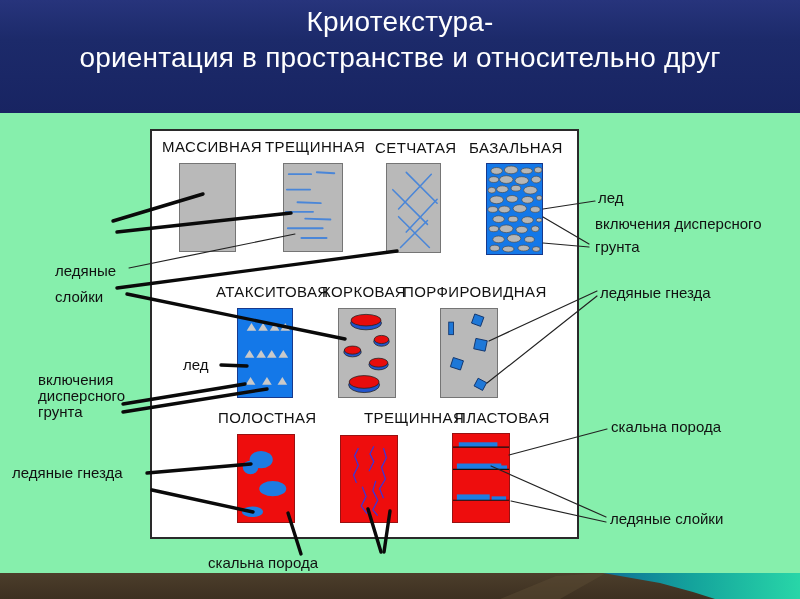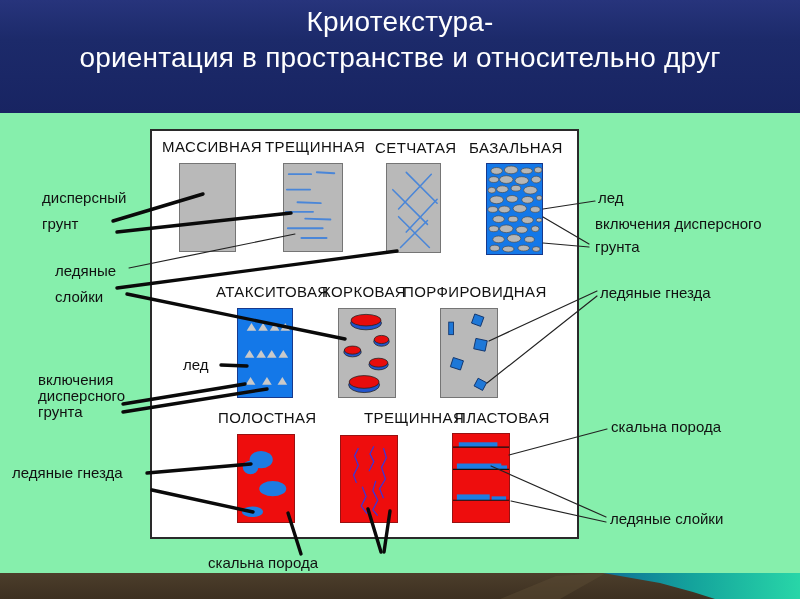--- a/index.html
+++ b/index.html
@@ -229,21 +229,20 @@
           <rect x="40" y="64" width="15" height="4"></rect>
       </g>
       <g stroke="#111" stroke-width="1.2">
         <line x1="0" y1="13" x2="58" y2="13"></line>
           <line x1="0" y1="36" x2="58" y2="36"></line>
           <line x1="0" y1="68" x2="58" y2="68"></line>
       </g>
     </svg>
   </div>
 
-  <div class="lab" id="l-disp">дисперсный грунт</div>
   <div class="lab" id="l-sloyki">ледяные слойки</div>
   <div class="lab" id="l-led">лед</div>
   <div class="lab" id="l-vkl">включения дисперсного грунта</div>
   <div class="lab" id="l-gnezda">ледяные гнезда</div>
   <div class="lab" id="r-led">лед</div>
   <div class="lab" id="r-vkl">включения дисперсного грунта</div>
   <div class="lab" id="r-gnezda">ледяные гнезда</div>
   <div class="lab" id="r-skalna">скальна порода</div>
   <div class="lab" id="r-sloyki">ледяные слойки</div>
   <div class="lab" id="b-skalna">скальна порода</div>

